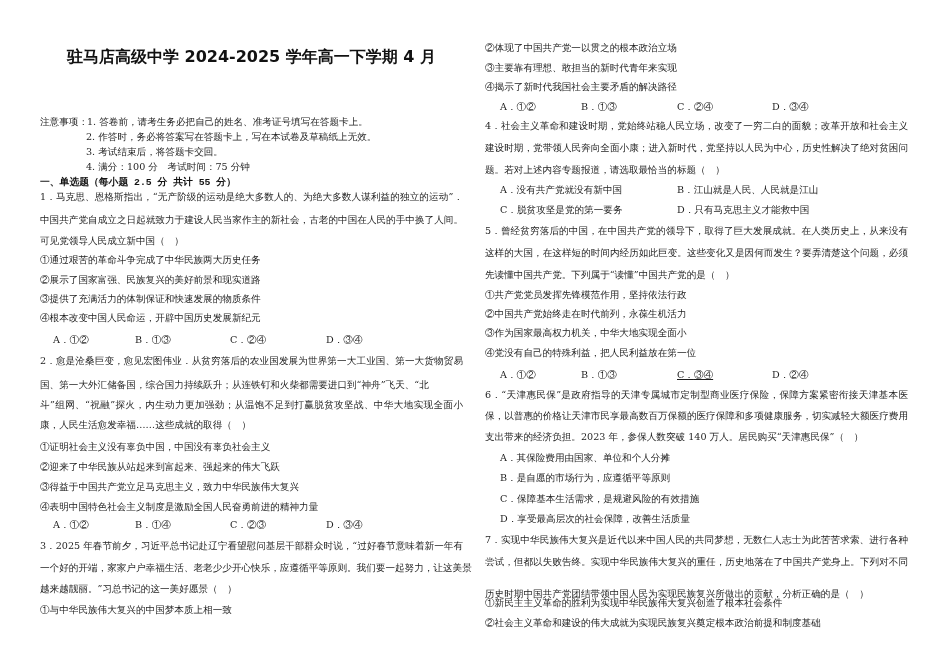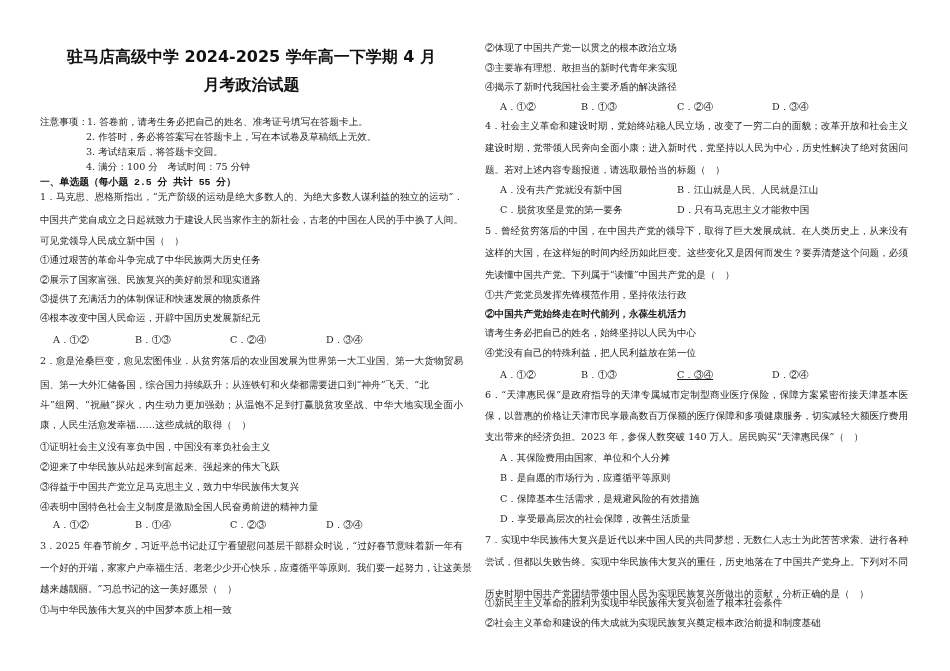--- a/index.html
+++ b/index.html
@@ -28,21 +28,20 @@
   }
   .bold { font-family: Liberation Mono, monospace; font-weight: bold; font-size: 9.8px; color: #111; }
   .opt { position: absolute; font-family: "DejaVu Serif", "Liberation Serif", serif; font-size: 9.6px; line-height: 14px; color: #1e1e1e; white-space: nowrap; }
 </style>
 </head>
 <body>
 
 <div class="page">
 
   <div class="title" style="top:45px;">驻马店高级中学 2024-2025 学年高一下学期 4 月</div>
-  <div class="title" style="top:73px;">月考政治试题</div>
 
   <div>
     <div class="ln" style="top:115px;left:40px;">注意事项：</div>
     <div class="ln" style="top:115px;left:87px;">1. 答卷前，请考生务必把自己的姓名、准考证号填写在答题卡上。</div>
     <div class="ln" style="top:130px;left:86px;">2. 作答时，务必将答案写在答题卡上，写在本试卷及草稿纸上无效。</div>
     <div class="ln" style="top:145px;left:86px;">3. 考试结束后，将答题卡交回。</div>
     <div class="ln" style="top:160px;left:86px;">4. 满分：100 分　考试时间：75 分钟</div>
   </div>
 
   <div class="ln bold" style="top:176px;left:40px;">一、单选题（每小题 2.5 分 共计 55 分）</div>
@@ -99,22 +98,22 @@
     <div class="opt" style="top:183px;left:677px;"><span>B．</span><span>江山就是人民、人民就是江山</span></div>
     <div class="opt" style="top:203px;left:500px;"><span>C．</span><span>脱贫攻坚是党的第一要务</span></div>
     <div class="opt" style="top:203px;left:677px;"><span>D．</span><span>只有马克思主义才能救中国</span></div>
   </div>
 
   <div>
     <div class="ln full" style="top:224px;left:485px;">5．曾经贫穷落后的中国，在中国共产党的领导下，取得了巨大发展成就。在人类历史上，从来没有</div>
     <div class="ln full" style="top:246px;left:485px;">这样的大国，在这样短的时间内经历如此巨变。这些变化又是因何而发生？要弄清楚这个问题，必须</div>
     <div class="ln" style="top:268px;left:485px;">先读懂中国共产党。下列属于“读懂”中国共产党的是（　）</div>
     <div class="ln" style="top:288px;left:485px;">①共产党党员发挥先锋模范作用，坚持依法行政</div>
-    <div class="ln" style="top:307px;left:485px;font-weight:bold;">②中国共产党始终走在时代前列，永葆生机活力</div>
-    <div class="ln" style="top:326px;left:485px;">请考生务必把自己的姓名，始终坚持以人民为中心</div>
+    <div class="ln" style="top:307px;left:485px;">②中国共产党始终走在时代前列，永葆生机活力</div>
+    <div class="ln" style="top:326px;left:485px;">③作为国家最高权力机关，中华大地实现全面小</div>
     <div class="ln" style="top:346px;left:485px;">④党没有自己的特殊利益，把人民利益放在第一位</div>
     <div class="opt" style="top:368px;left:500px;"><span>A．</span><span>①②</span></div>
     <div class="opt" style="top:368px;left:581px;"><span>B．</span><span>①③</span></div>
     <div class="opt" style="top:368px;left:677px;text-decoration:underline;"><span>C．</span><span>③④</span></div>
     <div class="opt" style="top:368px;left:772px;"><span>D．</span><span>②④</span></div>
   </div>
 
   <div>
     <div class="ln full" style="top:388px;left:485px;">6．“天津惠民保”是政府指导的天津专属城市定制型商业医疗保险，保障方案紧密衔接天津基本医</div>
     <div class="ln full" style="top:409px;left:485px;">保，以普惠的价格让天津市民享最高数百万保额的医疗保障和多项健康服务，切实减轻大额医疗费用</div>

